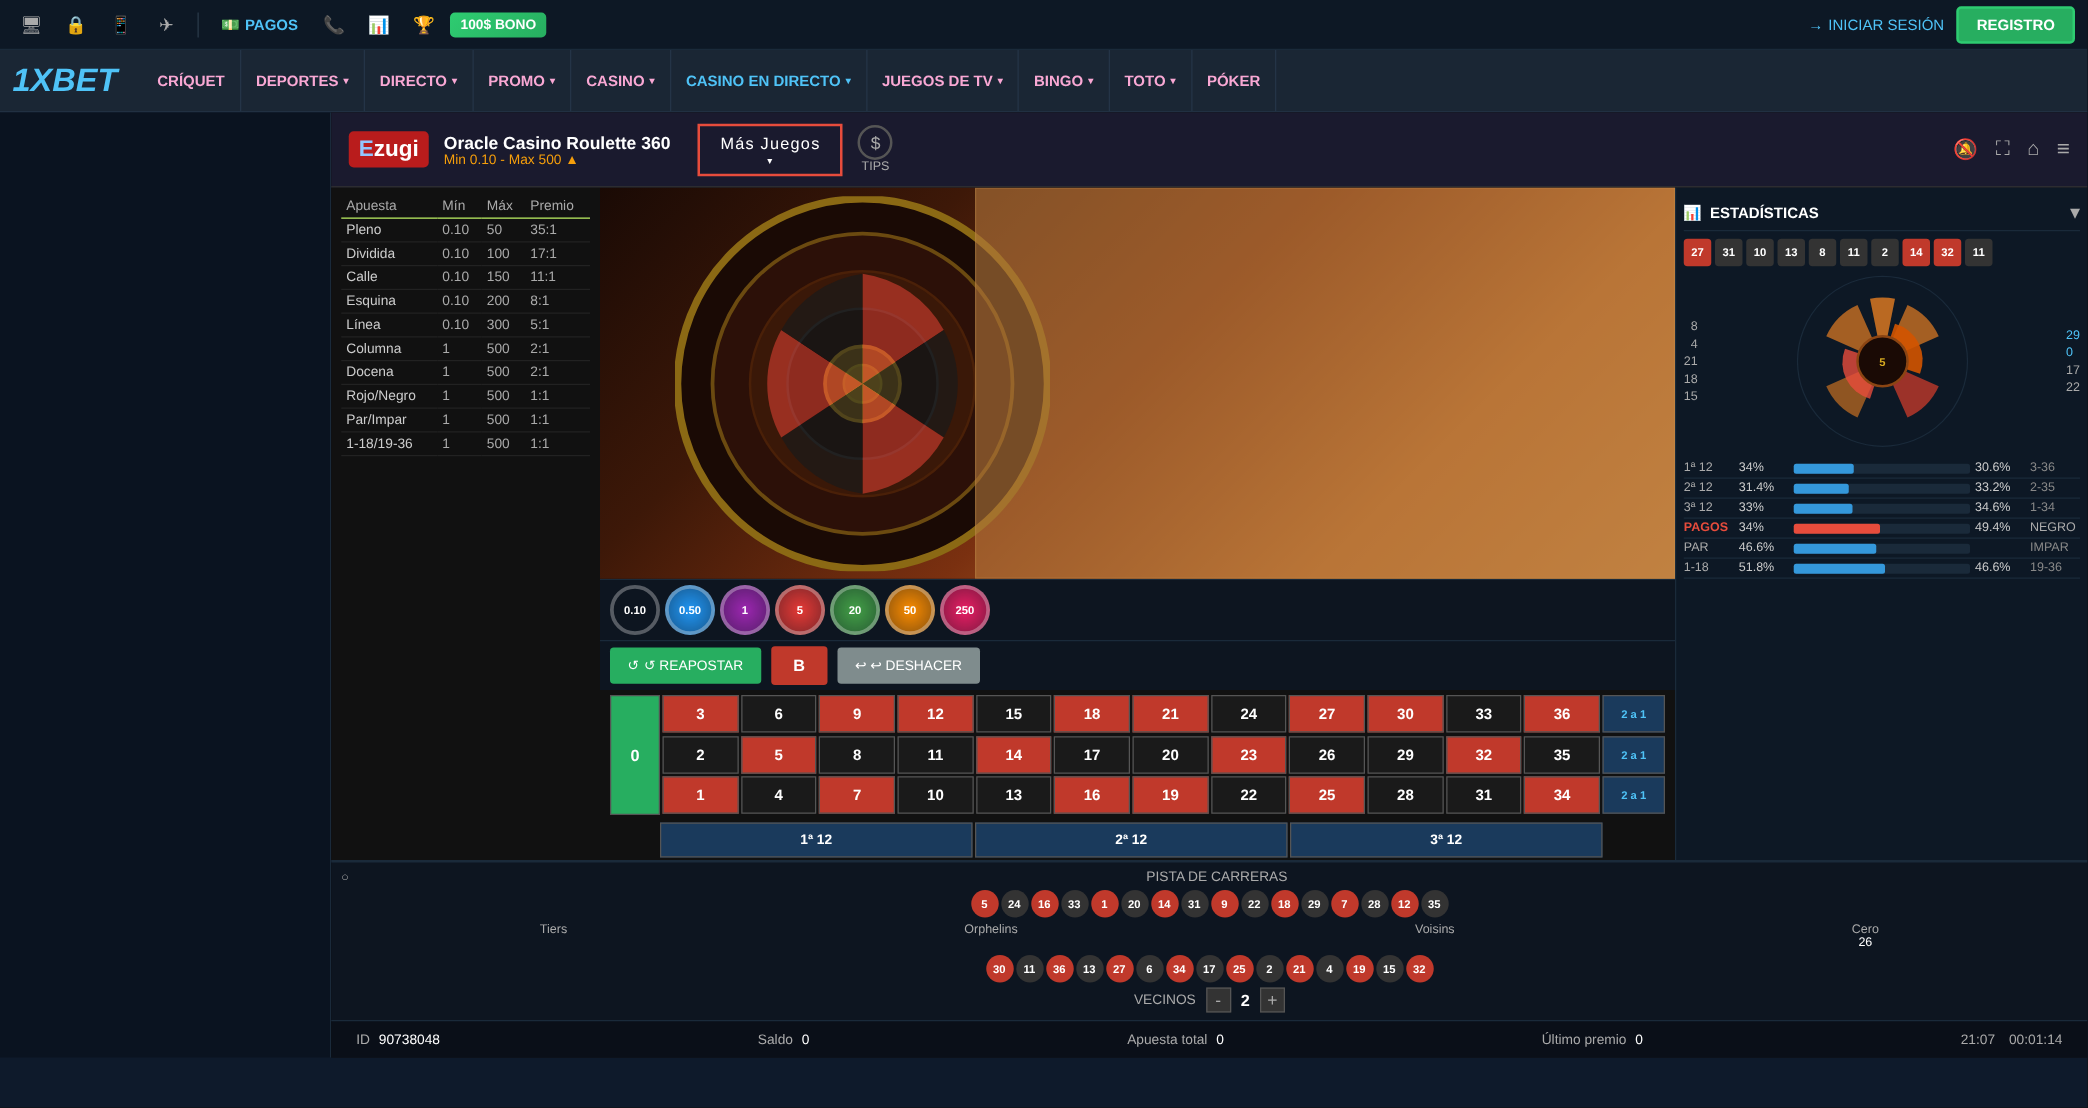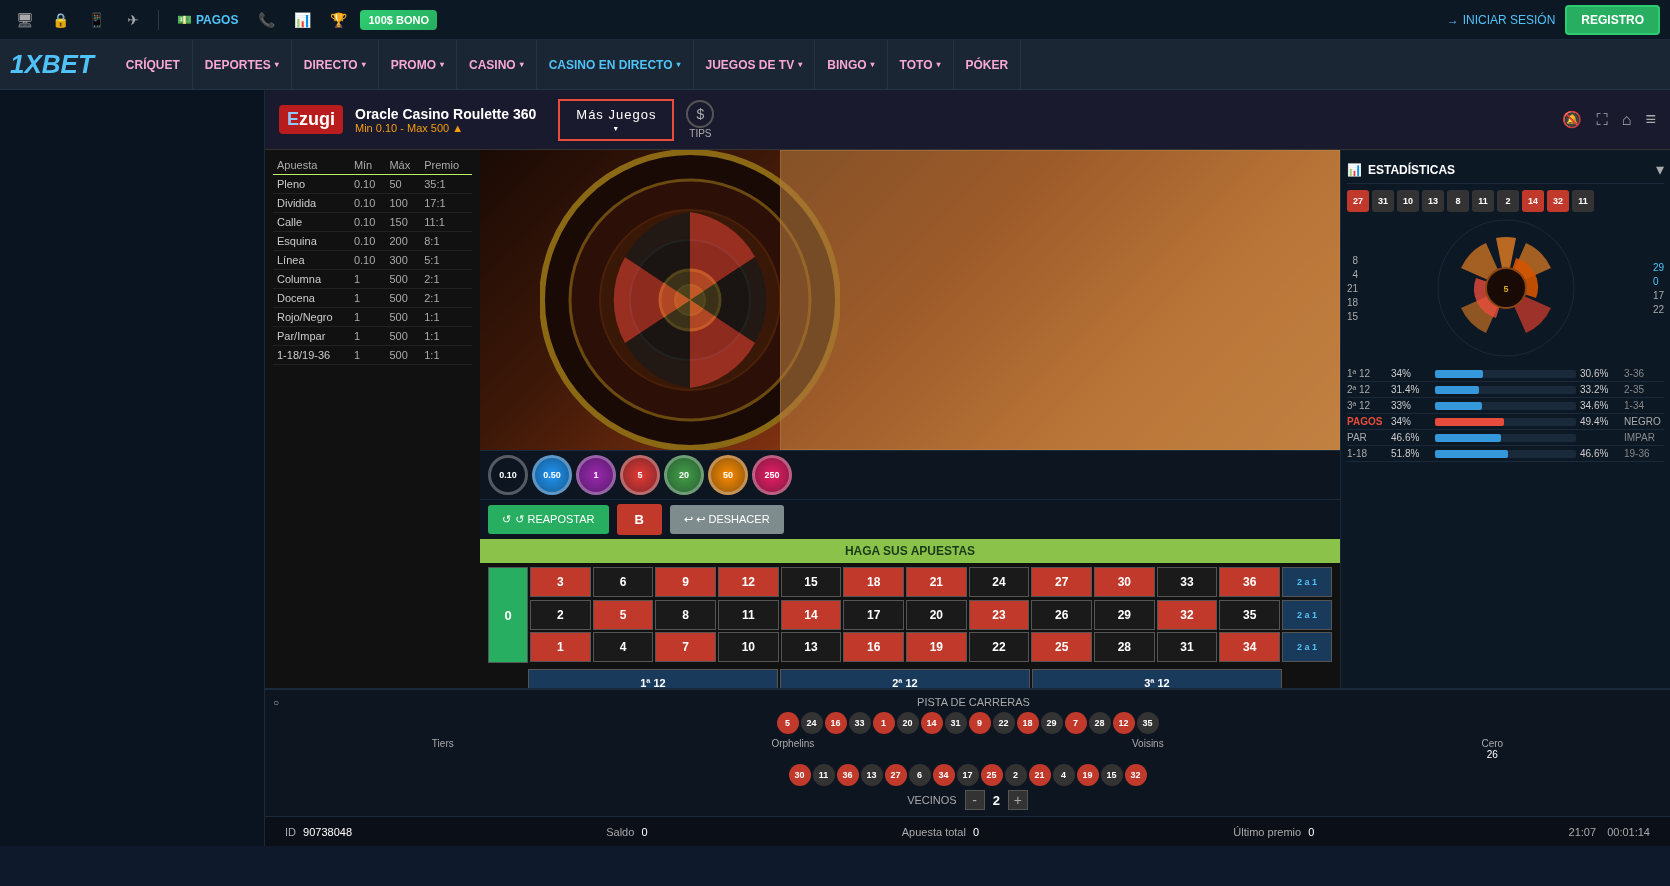--- a/index.html
+++ b/index.html
@@ -258,21 +258,20 @@
           <button style="background:#27ae60; color:#fff; border:none; padding:8px 14px; font-size:11px; cursor:pointer; border-radius:3px; display:flex; align-items:center; gap:4px;">
             <span>↺</span>
               <span style="font-size:11px;">↺ REAPOSTAR</span>
           </button>
           <button style="background:#c0392b; color:#fff; border:none; padding:8px 18px; font-size:13px; font-weight:bold; cursor:pointer; border-radius:3px;">B</button>
           <button style="background:#7f8c8d; color:#fff; border:none; padding:8px 14px; font-size:11px; cursor:pointer; border-radius:3px;">
             <span>↩ </span><span>↩ DESHACER</span>
           </button>
         </div>
 
-        <div style="background:#8bc34a; color:#1a3a1a; text-align:center; font-size:12px; font-weight:bold; padding:5px;">HAGA SUS APUESTAS</div>
 
         <div style="background:#111; padding:4px 8px;">
           <div id="number-grid-main" style="display:grid; grid-template-columns: 40px repeat(12, 1fr) 50px; gap:2px;">
               <div style="background: rgb(39, 174, 96); color: rgb(255, 255, 255); display: flex; align-items: center; justify-content: center; font-size: 13px; font-weight: bold; cursor: pointer; border: 1px solid rgb(85, 85, 85); grid-row: span 3; height: 96px;">0</div>
               <div style="background: rgb(192, 57, 43); color: rgb(255, 255, 255); display: flex; align-items: center; justify-content: center; font-size: 12px; font-weight: bold; cursor: pointer; border: 1px solid rgb(85, 85, 85); height: 30px;">3</div>
               <div style="background: rgb(26, 26, 26); color: rgb(255, 255, 255); display: flex; align-items: center; justify-content: center; font-size: 12px; font-weight: bold; cursor: pointer; border: 1px solid rgb(85, 85, 85); height: 30px;">6</div>
               <div style="background: rgb(192, 57, 43); color: rgb(255, 255, 255); display: flex; align-items: center; justify-content: center; font-size: 12px; font-weight: bold; cursor: pointer; border: 1px solid rgb(85, 85, 85); height: 30px;">9</div>
               <div style="background: rgb(192, 57, 43); color: rgb(255, 255, 255); display: flex; align-items: center; justify-content: center; font-size: 12px; font-weight: bold; cursor: pointer; border: 1px solid rgb(85, 85, 85); height: 30px;">12</div>
               <div style="background: rgb(26, 26, 26); color: rgb(255, 255, 255); display: flex; align-items: center; justify-content: center; font-size: 12px; font-weight: bold; cursor: pointer; border: 1px solid rgb(85, 85, 85); height: 30px;">15</div>
               <div style="background: rgb(192, 57, 43); color: rgb(255, 255, 255); display: flex; align-items: center; justify-content: center; font-size: 12px; font-weight: bold; cursor: pointer; border: 1px solid rgb(85, 85, 85); height: 30px;">18</div>

